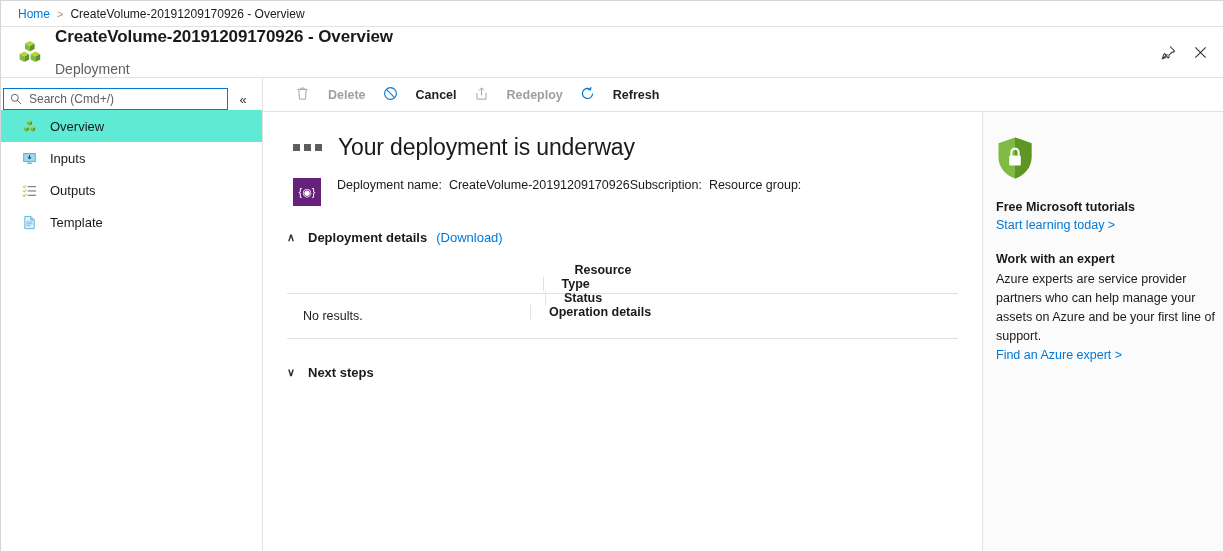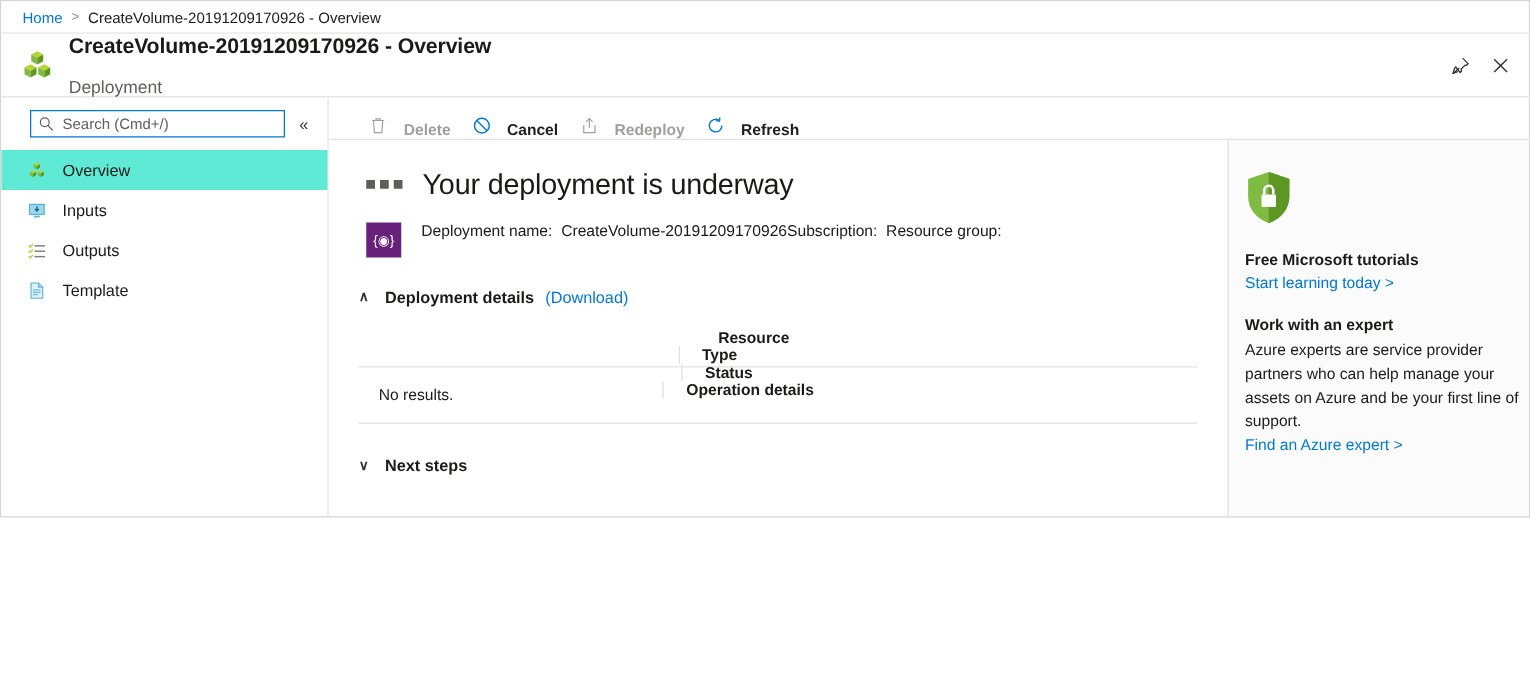--- a/index.html
+++ b/index.html
@@ -12,21 +12,21 @@
     height: 552px;
     overflow: hidden;
     font-family: "Liberation Sans", sans-serif;
     color: #1b1a19;
     -webkit-font-smoothing: antialiased;
   }
 
   .portal {
     position: relative;
     width: 1224px;
-    height: 414px;
+    height: 552px;
     box-sizing: border-box;
     border: 1px solid #d6d6d6;
     background: #ffffff;
     overflow: hidden;
     display: flex;
     flex-direction: column;
   }
 
   
   .breadcrumb {
@@ -124,22 +124,21 @@
     flex: 0 0 261px;
     border-right: 1px solid #e1e1e1;
     background: #ffffff;
     display: flex;
     flex-direction: column;
     padding-top: 10px;
   }
   .search-row {
     display: flex;
     align-items: center;
-    padding: 0 8px 0 23px;
-    margin-bottom: 10px;
+    padding: 0 8px 0 2px;
   }
   .search-box {
     flex: 1 1 auto;
     height: 22px;
     border: 1px solid #0078d4;
     display: flex;
     align-items: center;
     padding: 0 6px;
     background: #ffffff;
     box-sizing: border-box;
@@ -206,31 +205,31 @@
     height: 33px;
     flex: 0 0 33px;
     display: flex;
     align-items: center;
     border-bottom: 1px solid #e1e1e1;
     padding-left: 26px;
     gap: 0;
   }
   .tb-btn {
     display: flex;
-    align-items: flex-end;
+    align-items: center;
     height: 33px;
     padding: 0 11px 0 6px;
     background: transparent;
     border: none;
     font-family: "Liberation Sans", sans-serif;
     font-size: 12.5px;
     font-weight: bold;
     color: #201f1e;
     cursor: pointer;
-    gap: 13px;
+    gap: 18px;
   }
   .tb-btn.disabled { color: #a19f9d; cursor: default; }
 
   .content-split { flex: 1 1 auto; display: flex; min-height: 0; }
 
   .content {
     flex: 1 1 auto;
     padding: 22px 24px 0 24px;
     min-width: 0;
     overflow: hidden;

